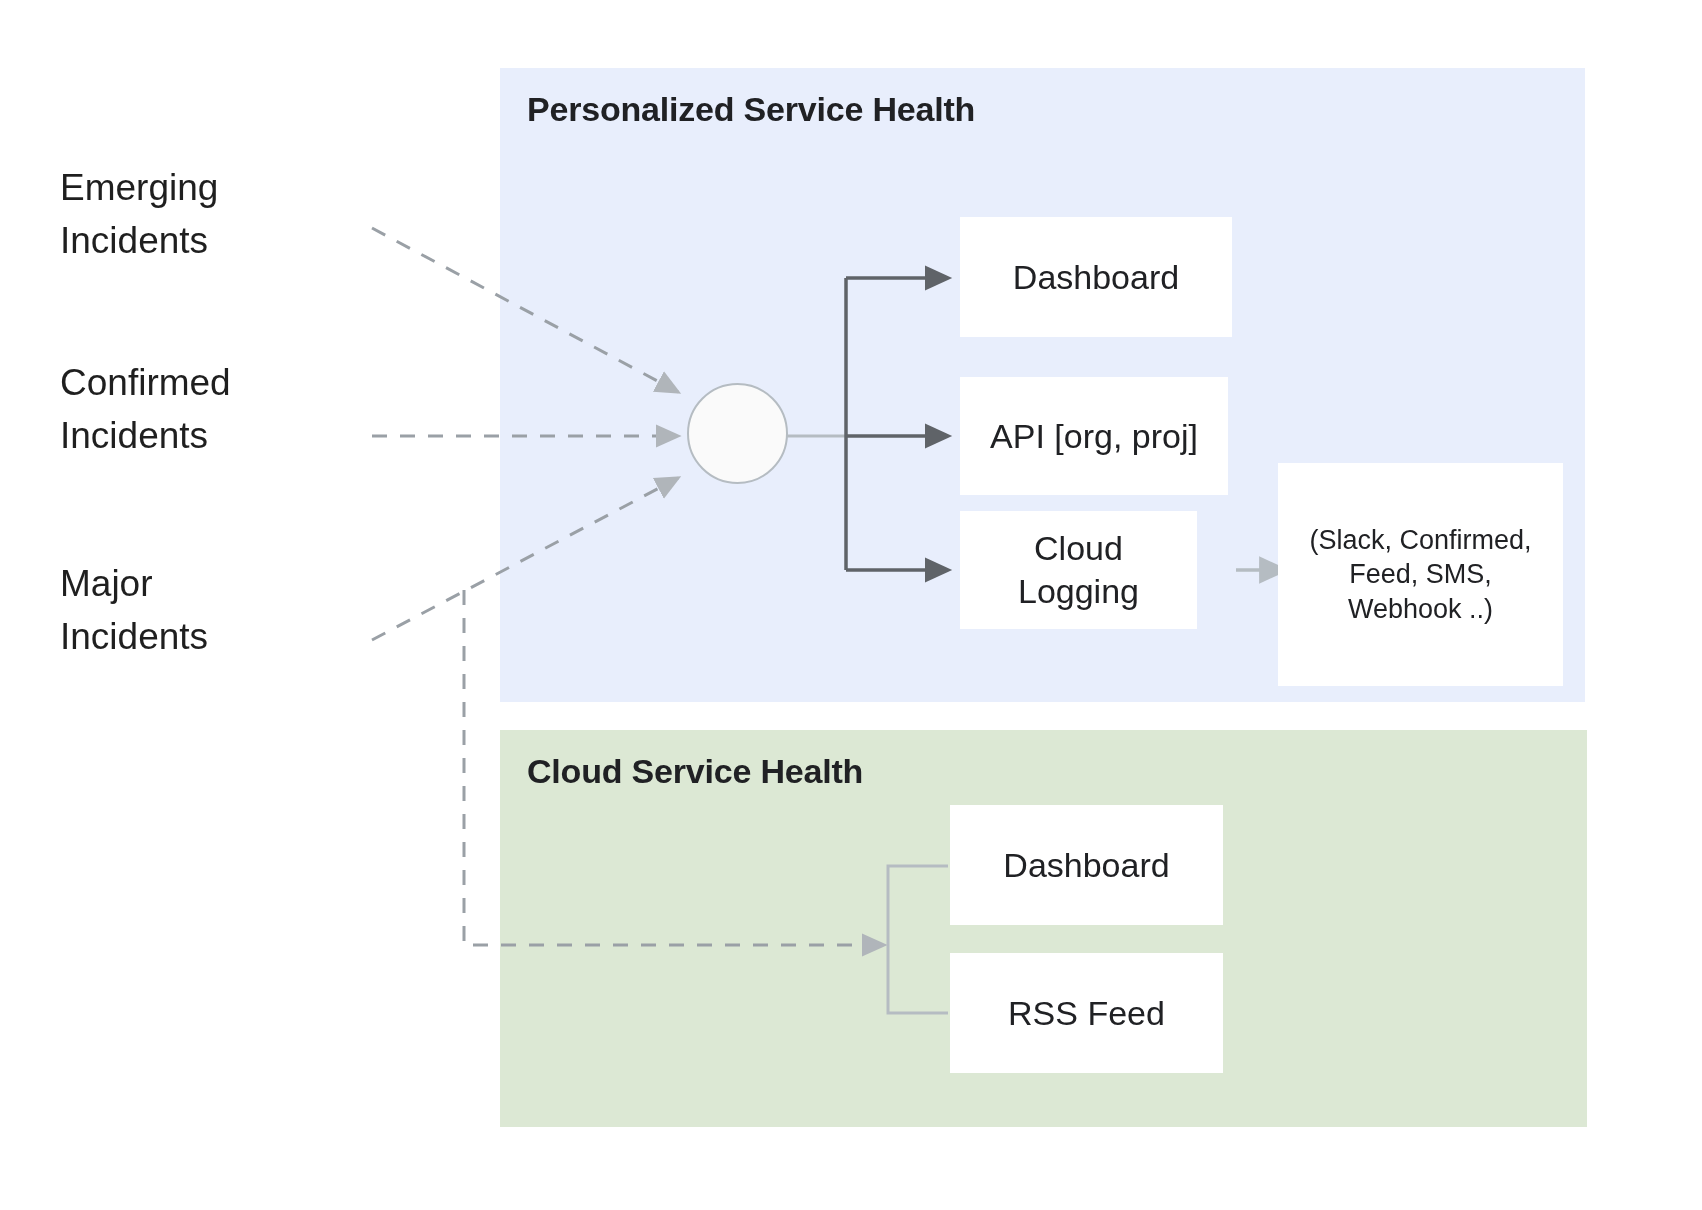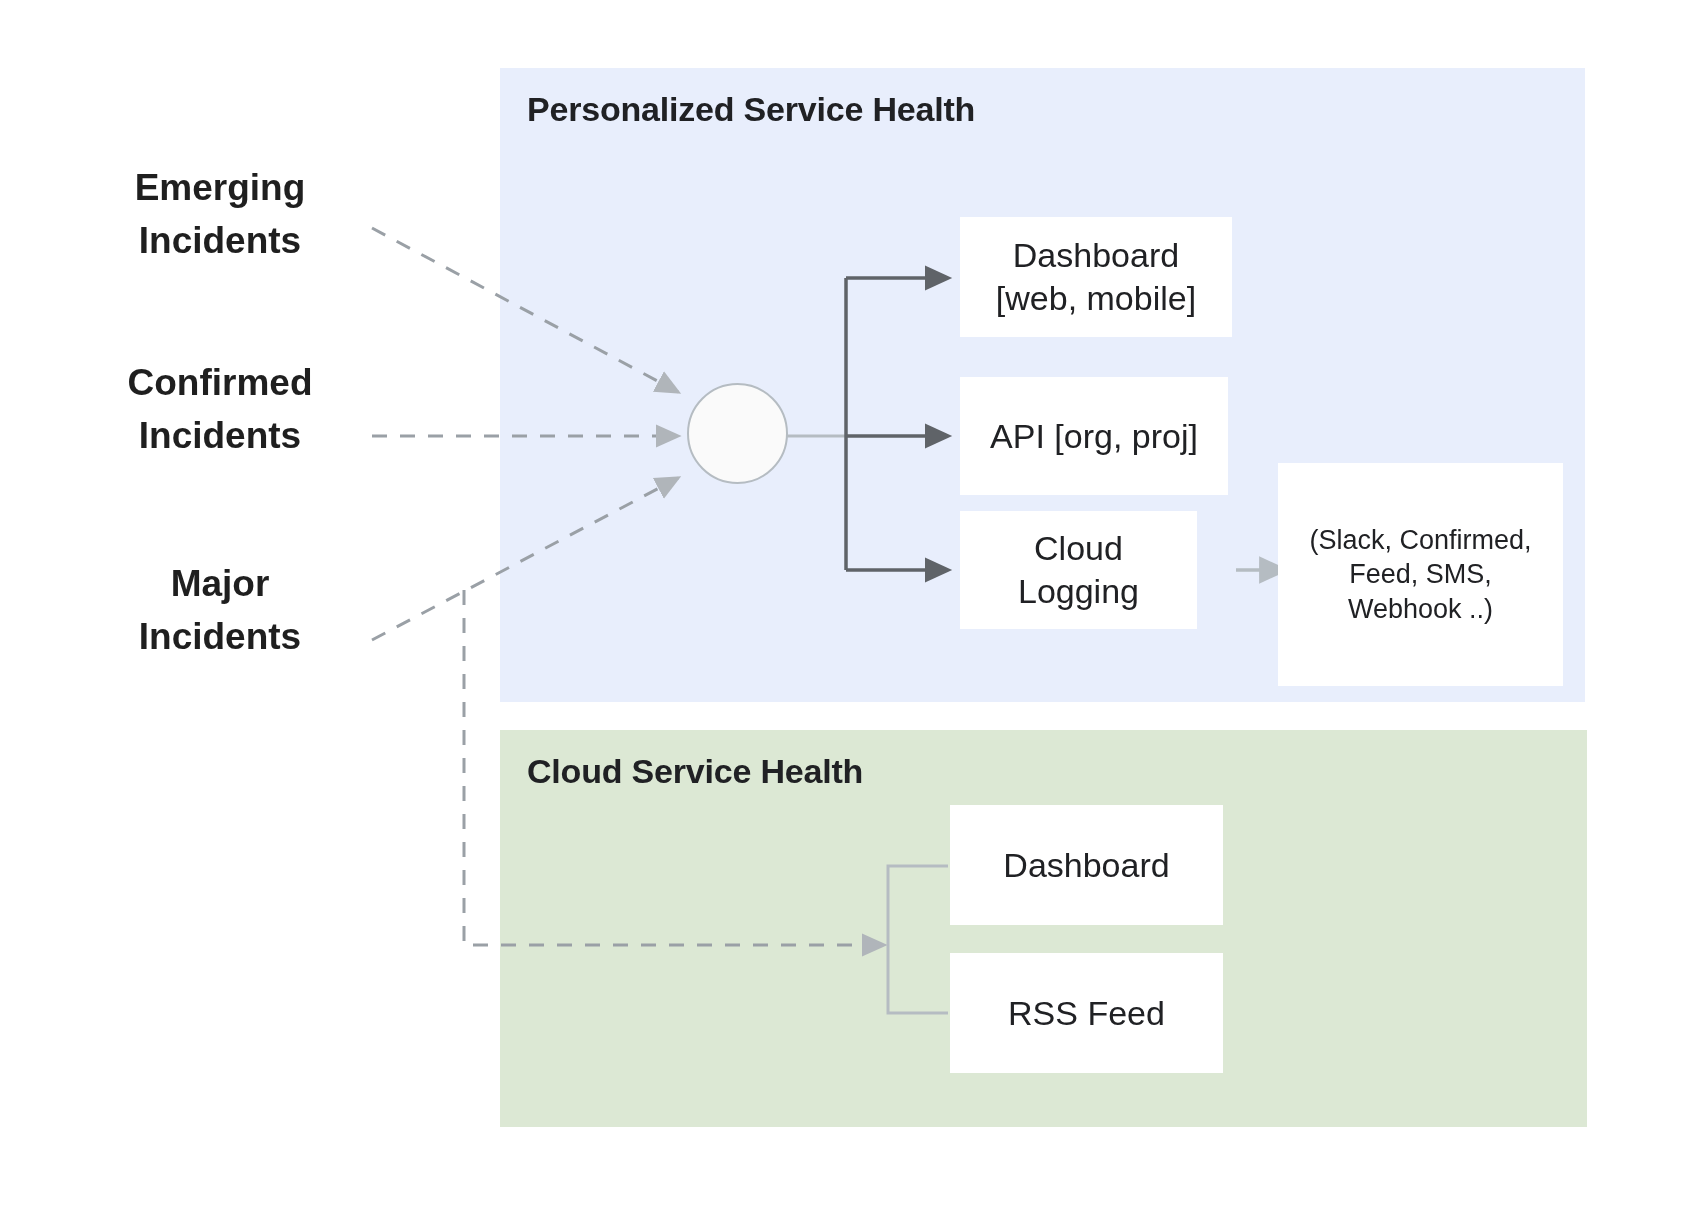--- a/index.html
+++ b/index.html
@@ -44,26 +44,24 @@
     align-items: center;
     justify-content: center;
     text-align: center;
     color: #202124;
     box-sizing: border-box;
     line-height: 1.26;
   }
   .node-box .line { display: block; }
   .side-label {
     position: absolute;
-    text-align: center;
     font-size: 37px;
     color: #1f1f1f;
     line-height: 1.42;
     white-space: nowrap;
-    font-weight: bold;
   }
   .hub-circle {
     position: absolute;
     border-radius: 50%;
     background: #fafafa;
     border: 2px solid #b5bcc2;
     box-sizing: border-box;
   }
   .nb-big { font-size: 34px; }
   .nb-note { font-size: 27px; }
@@ -152,21 +150,20 @@
   </div>
 
   <div class="side-label" style="left:60px; top:558px; width:320px;">
     <span>Major</span><br>
     <span>Incidents</span>
   </div>
 
   <div class="node-box nb-big" style="left:960px; top:217px; width:272px; height:120px;">
     <div>
       <span class="line">Dashboard</span>
-      <span class="line">[web, mobile]</span>
     </div>
   </div>
 
   <div class="node-box nb-big" style="left:960px; top:377px; width:268px; height:118px;">
     <div>
       <span class="line">API [org, proj]</span>
     </div>
   </div>
 
   <div class="node-box nb-big" style="left:960px; top:511px; width:237px; height:118px;">

